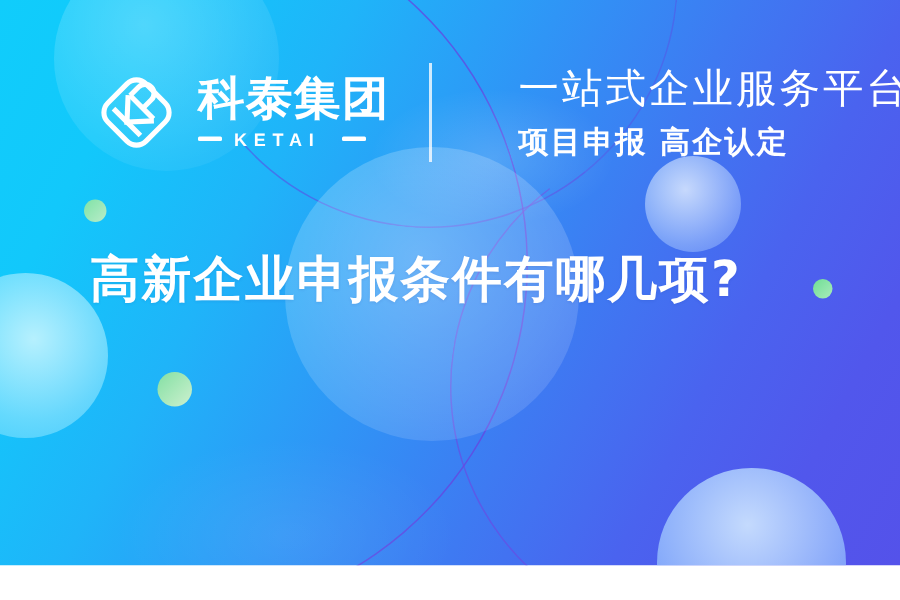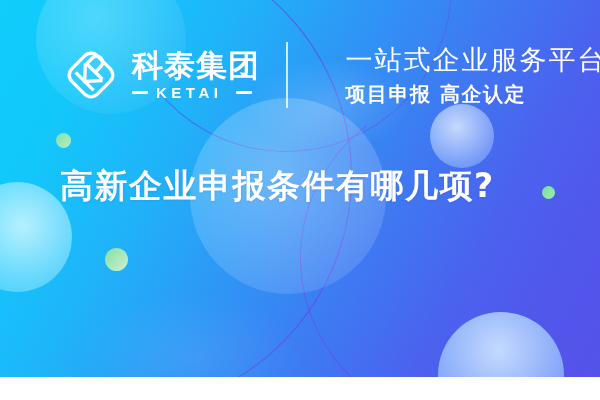--- a/index.html
+++ b/index.html
@@ -188,21 +188,21 @@
   }
   .en-rule {
     display: inline-block;
     width: 16px;
     height: 3px;
     background: #ffffff;
     border-radius: 1px;
   }
   #logo-en {
     font-family: "Liberation Sans", sans-serif;
-    font-size: 15px;
+    font-size: 12px;
     font-weight: bold;
     color: #ffffff;
     letter-spacing: 4.5px;
     margin: 0 14px 0 8px;
   }
 
   #divider {
     width: 1.6px;
     height: 66px;
     background: rgba(255,255,255,0.78);

